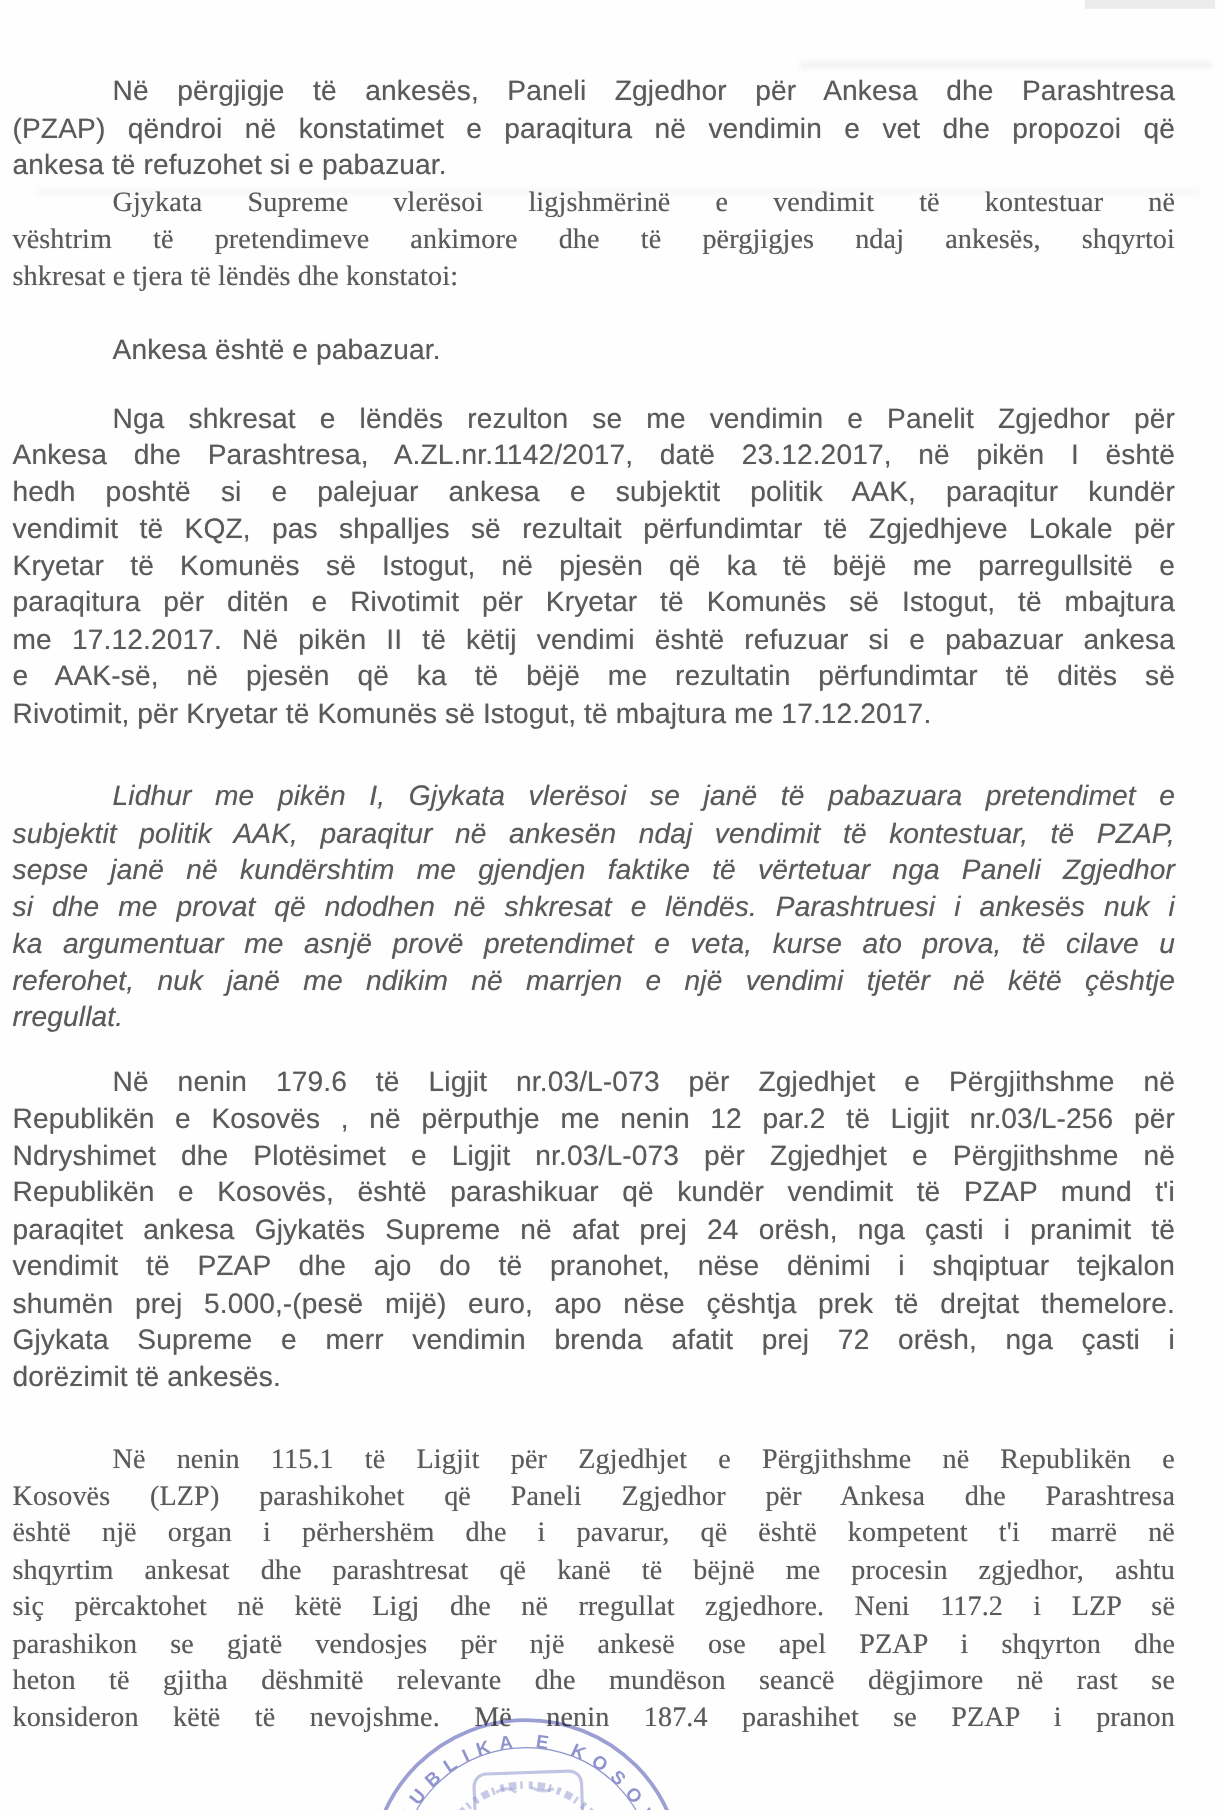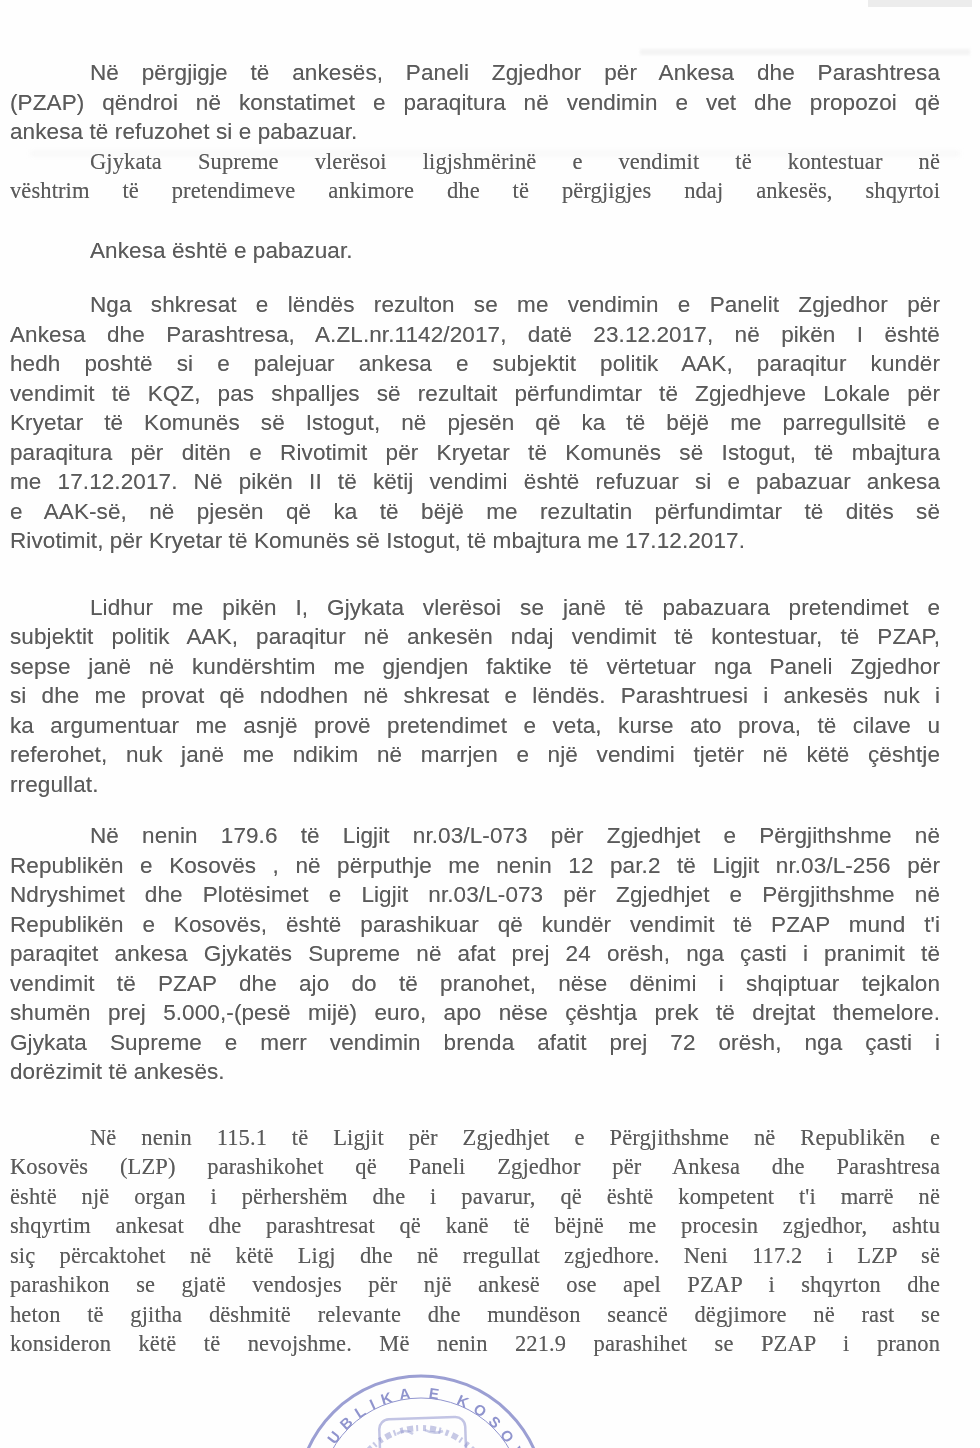--- a/index.html
+++ b/index.html
@@ -25,21 +25,21 @@
     font-size: 22.5px;
     line-height: 29.5px;
     letter-spacing: 0.1px;
     text-shadow: 0 0 0.6px rgba(90,90,90,0.55);
     filter: blur(0.25px);
   }
   .paragraph { margin: 0; }
   .paragraph:nth-child(2) { margin-top: 0; font-family: Liberation Serif, serif; }
   .paragraph:nth-child(3) { margin-top: 30px; }
   .paragraph:nth-child(4) { margin-top: 25px; }
-  .paragraph:nth-child(5) { margin-top: 37px; }
+  .paragraph:nth-child(5) { margin-top: 37px; font-style: italic; }
   .paragraph:nth-child(6) { margin-top: 22px; }
   .paragraph:nth-child(7) { margin-top: 36px; font-family: Liberation Serif, serif; }
   .line {
     text-align: justify;
     text-align-last: justify;
     white-space: normal;
   }
   .line.first { text-indent: 80px; }
   .line.last { text-align-last: left; }
 
@@ -78,20 +78,21 @@
 
   <div class="doc-body">
       <div class="paragraph">
         <div class="line first">Në përgjigje të ankesës, Paneli Zgjedhor për Ankesa dhe Parashtresa</div>
         <div class="line">(PZAP) qëndroi në konstatimet e paraqitura në vendimin e vet dhe propozoi që</div>
         <div class="line last">ankesa të refuzohet si e pabazuar.</div>
       </div>
       <div class="paragraph">
         <div class="line first">Gjykata Supreme vlerësoi ligjshmërinë e vendimit të kontestuar në</div>
         <div class="line">vështrim të pretendimeve ankimore dhe të përgjigjes ndaj ankesës, shqyrtoi</div>
+        <div class="line last">shkresat e tjera të lëndës dhe konstatoi:</div>
       </div>
       <div class="paragraph">
         <div class="line first last">Ankesa është e pabazuar.</div>
       </div>
       <div class="paragraph">
         <div class="line first">Nga shkresat e lëndës rezulton se me vendimin e Panelit Zgjedhor për</div>
         <div class="line">Ankesa dhe Parashtresa, A.ZL.nr.1142/2017, datë 23.12.2017, në pikën I është</div>
         <div class="line">hedh poshtë si e palejuar ankesa e subjektit politik AAK, paraqitur kundër</div>
         <div class="line">vendimit të KQZ, pas shpalljes së rezultait përfundimtar të Zgjedhjeve Lokale për</div>
         <div class="line">Kryetar të Komunës së Istogut, në pjesën që ka të bëjë me parregullsitë e</div>
@@ -121,21 +122,21 @@
         <div class="line last">dorëzimit të ankesës.</div>
       </div>
       <div class="paragraph">
         <div class="line first">Në nenin 115.1 të Ligjit për Zgjedhjet e Përgjithshme në Republikën e</div>
         <div class="line">Kosovës (LZP) parashikohet që Paneli Zgjedhor për Ankesa dhe Parashtresa</div>
         <div class="line">është një organ i përhershëm dhe i pavarur, që është kompetent t'i marrë në</div>
         <div class="line">shqyrtim ankesat dhe parashtresat që kanë të bëjnë me procesin zgjedhor, ashtu</div>
         <div class="line">siç përcaktohet në këtë Ligj dhe në rregullat zgjedhore. Neni 117.2 i LZP së</div>
         <div class="line">parashikon se gjatë vendosjes për një ankesë ose apel PZAP i shqyrton dhe</div>
         <div class="line">heton të gjitha dëshmitë relevante dhe mundëson seancë dëgjimore në rast se</div>
-        <div class="line">konsideron këtë të nevojshme. Më nenin 221.9 parashihet se PZAP i pranon</div>
+        <div class="line">konsideron këtë të nevojshme. Më nenin 187.4 parashihet se PZAP i pranon</div>
       </div>
     </div>
 
   <svg class="stamp" viewBox="0 0 256 256" width="256" height="256" color="#7d82c6">
     <g class="ink">
       <circle cx="128" cy="128" r="124" stroke-width="3" opacity="0.9"></circle>
       <path id="arcOuter" d="M 26,128 A 102,102 0 0 1 230,128"></path>
       <text class="arc-text">
         <textPath href="#arcOuter" startOffset="6">REPUBLIKA E KOSOVËS</textPath>
       </text>

